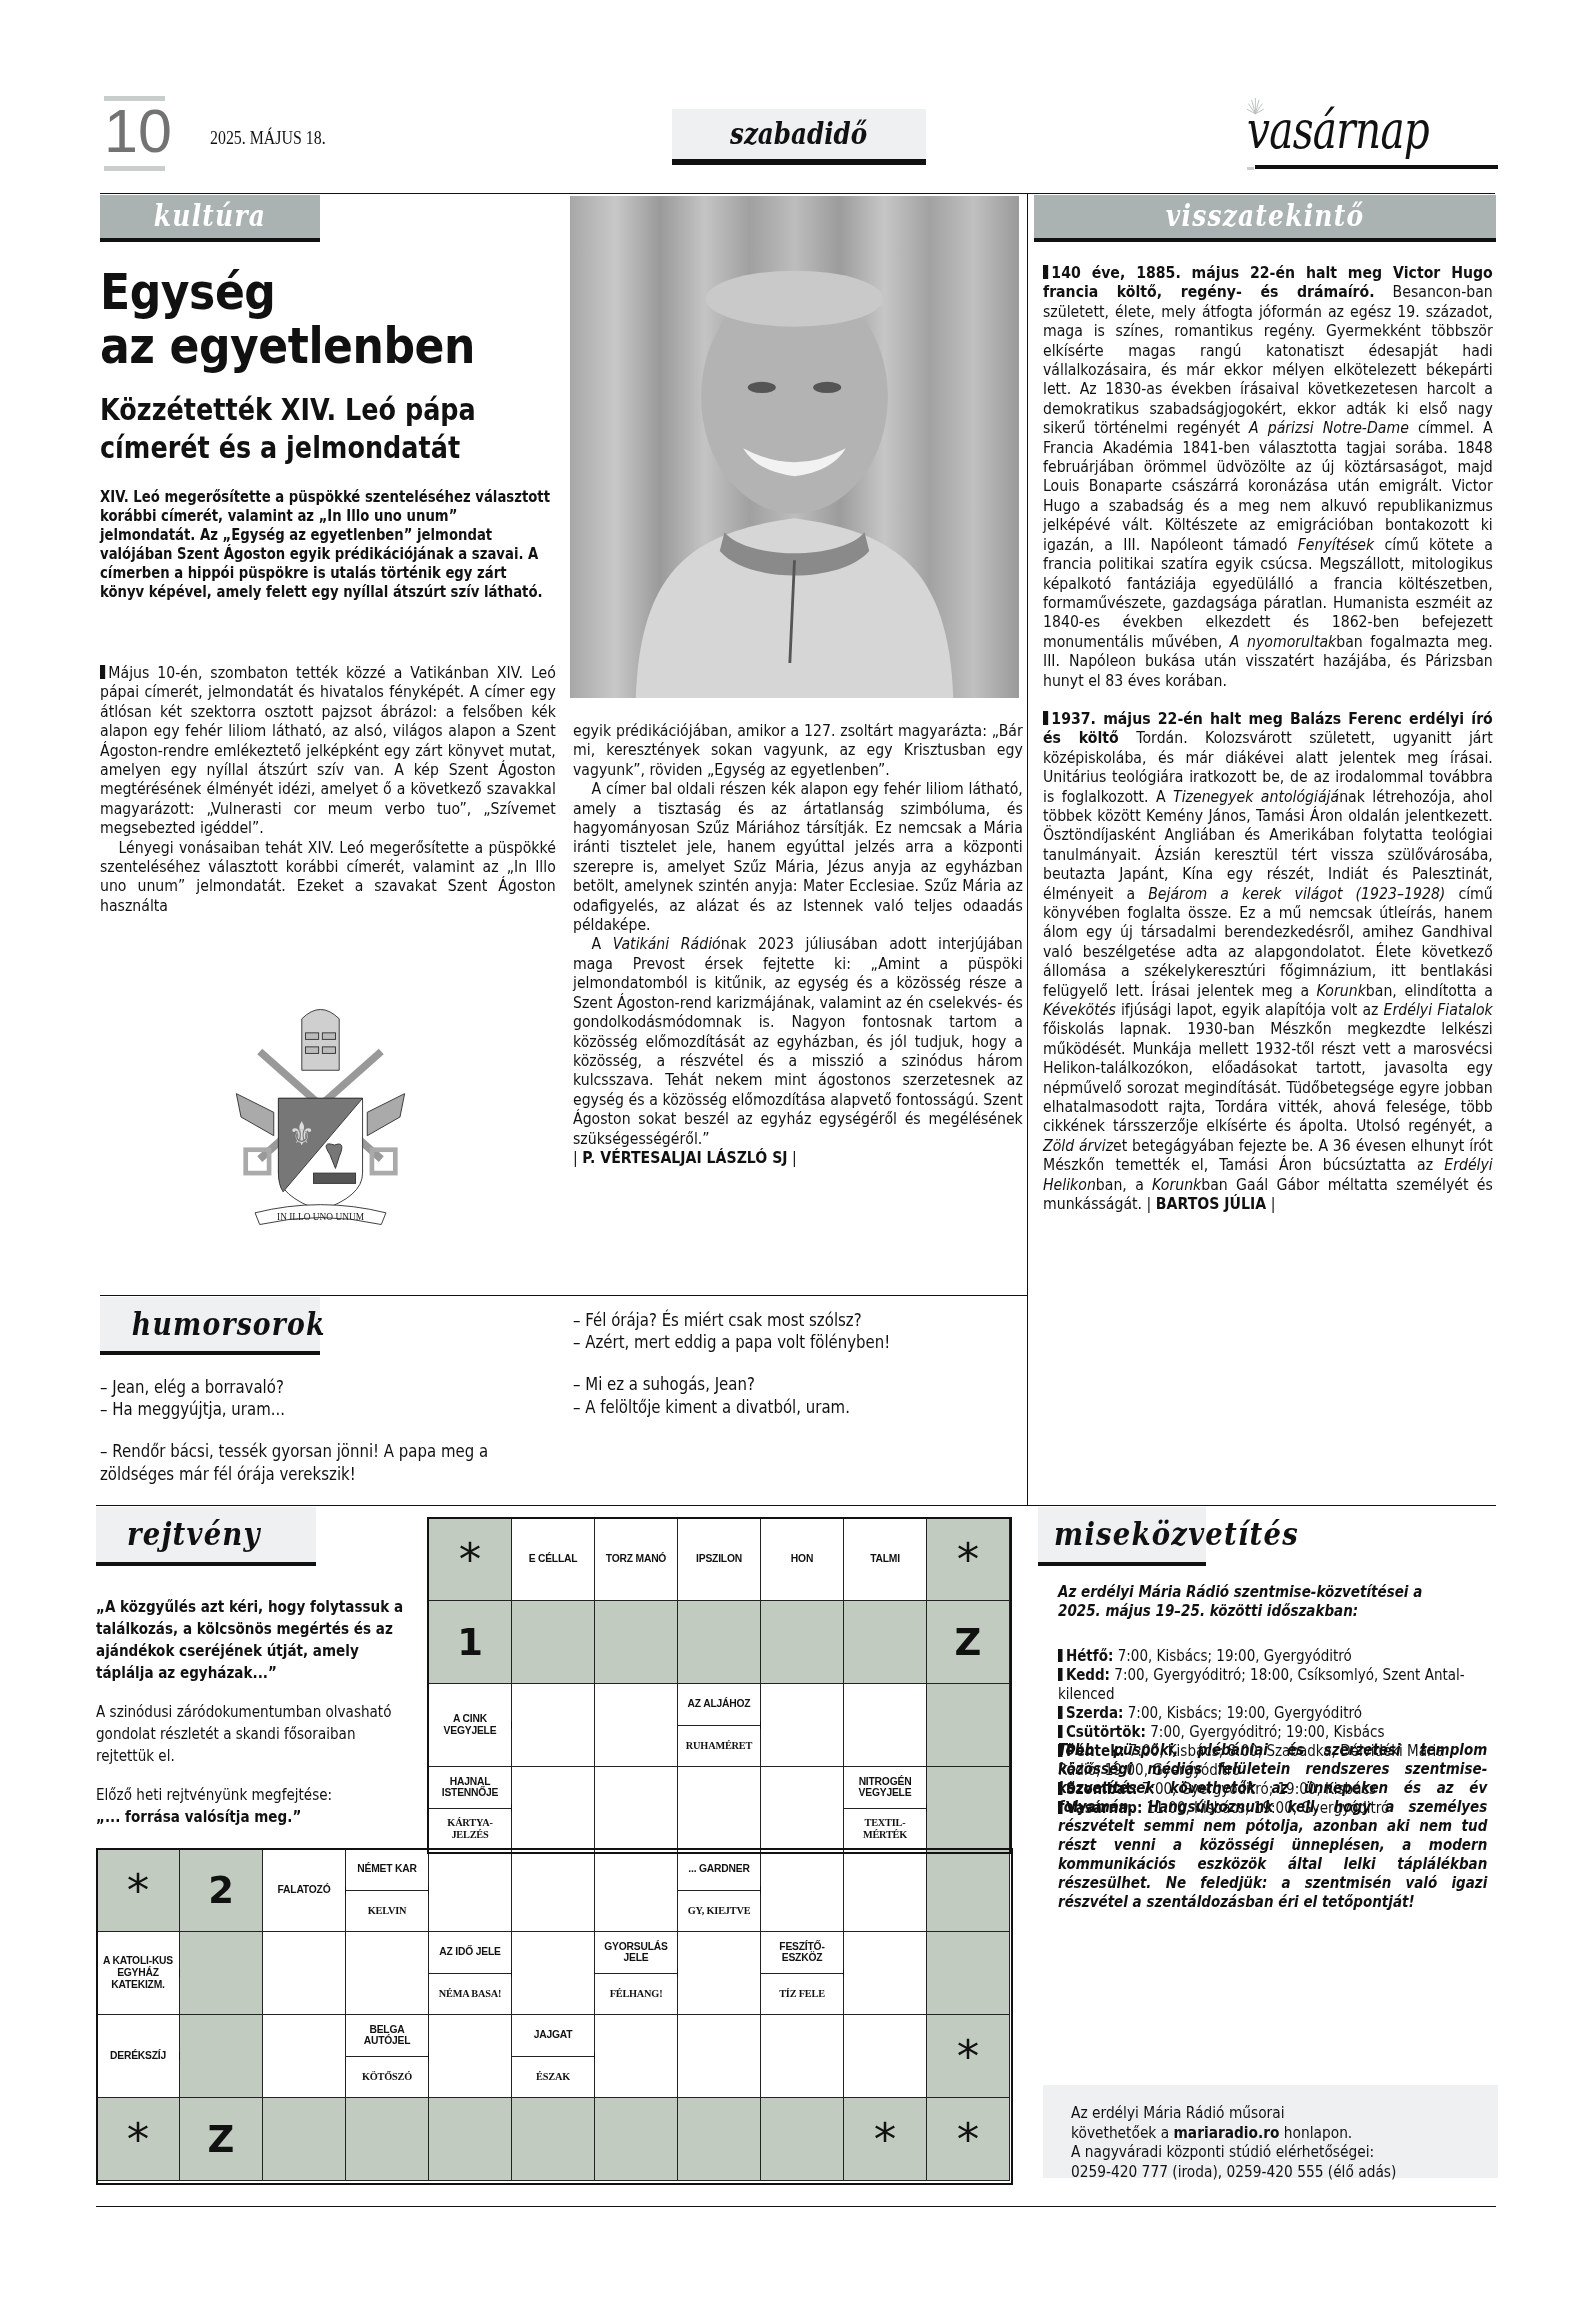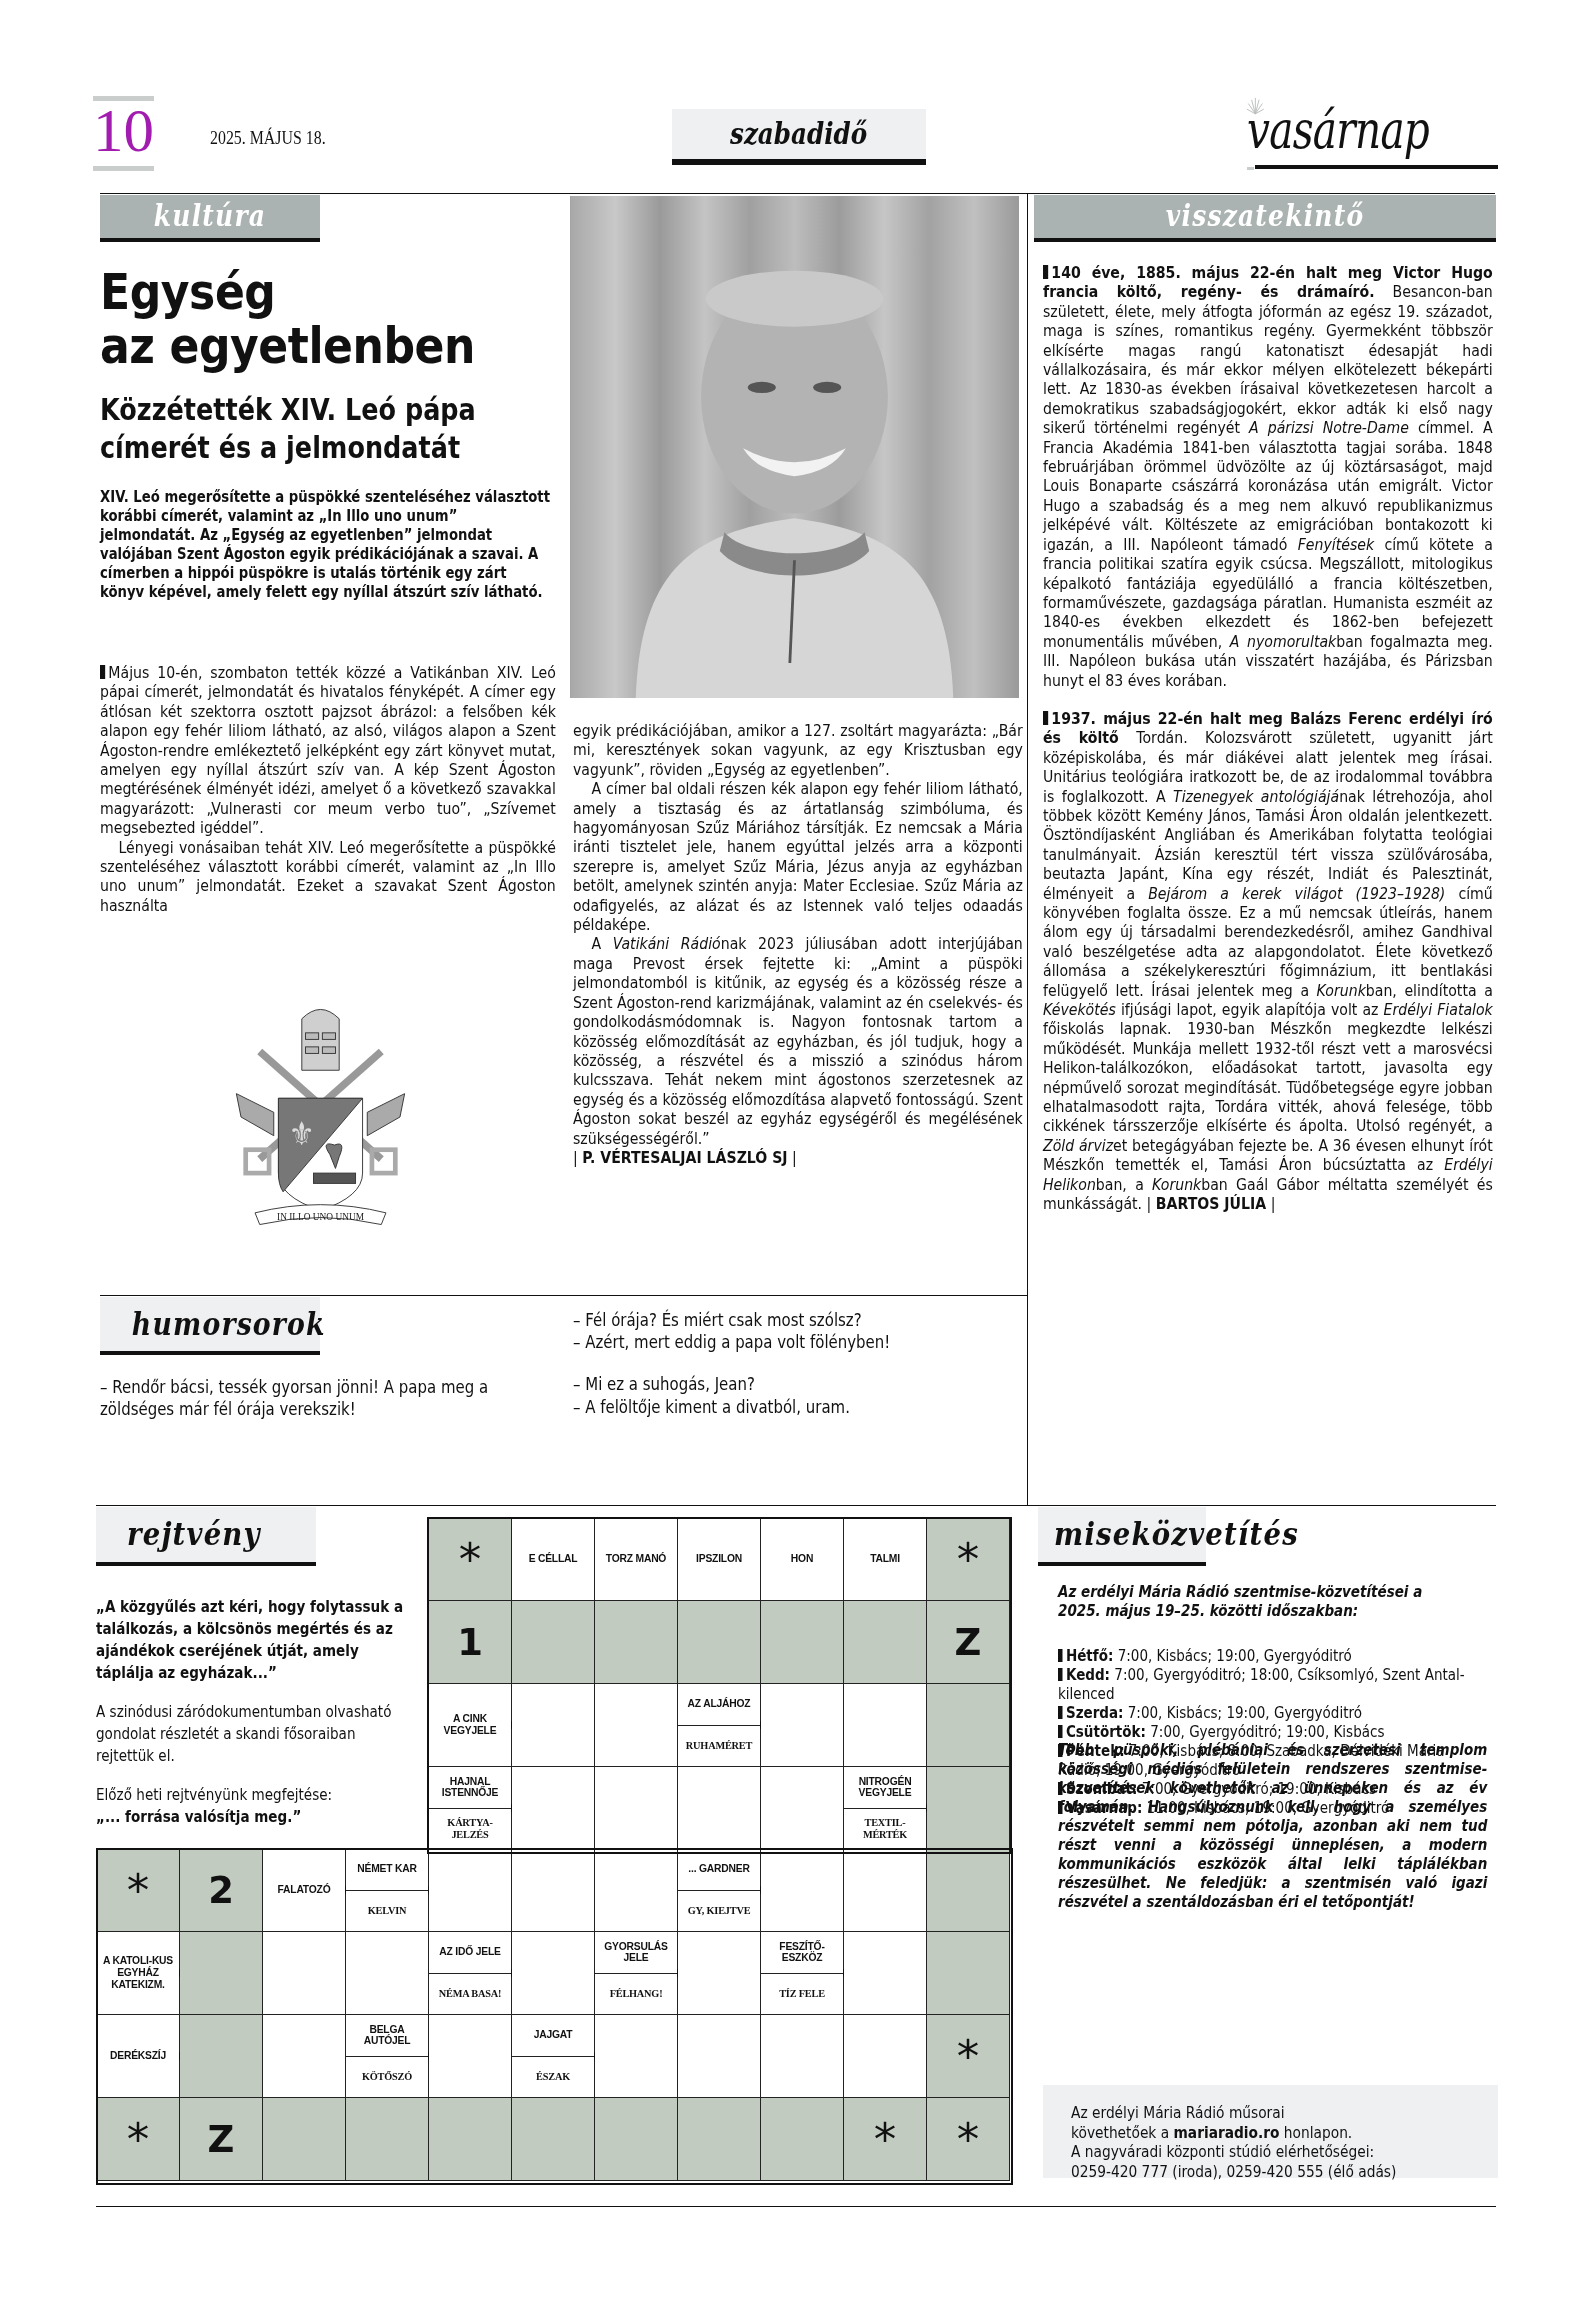--- a/index.html
+++ b/index.html
@@ -1,18 +1,18 @@
 <!DOCTYPE html>
 <html style="font-size:7.5px"><head>
 <meta charset="utf-8">
 <style>
   html,body{margin:0;padding:0;background:#fff;}
   body{width:1595px;height:2319px;position:relative;overflow:hidden;font-family:"DejaVu Sans Condensed","DejaVu Sans",sans-serif;color:#111;}
   .abs{position:absolute;}
-  .pagenum{left:93px;top:96px;width:61px;height:65px;border-top:5.6px solid #c9cdcb;border-bottom:5.6px solid #c9cdcb;font-family:Liberation Serif, serif;font-size:61px;line-height:60px;text-align:center;color:#a21caf;}
+  .pagenum{left:104px;top:96px;width:61px;height:65px;border-top:5.6px solid #c9cdcb;border-bottom:5.6px solid #c9cdcb;font-family:Liberation Sans, sans-serif;font-size:61px;line-height:60px;text-align:center;color:#737373;}
   .date{left:210px;top:127px;font-family:"Liberation Serif",serif;font-size:18.7px;letter-spacing:0px;transform:scaleX(0.85);transform-origin:left;}
   .sectionbox{left:672px;top:109px;width:254px;height:50px;background:#eff0f2;border-bottom:6.5px solid #111;text-align:center;}
   .sectionbox span{font-family:"DejaVu Serif",serif;font-style:italic;font-weight:bold;font-size:30px;line-height:50px;display:inline-block;transform:scaleX(0.82);}
   .logo{left:1247px;top:98px;width:252px;height:70px;}
   .logo .word{position:absolute;left:0;top:3.7px;font-family:"DejaVu Serif",serif;font-style:italic;font-size:52px;line-height:56px;transform:scaleX(0.78);transform-origin:left;letter-spacing:-0.9px;}
   .logo .bar-light{position:absolute;left:0;top:69px;width:6.5px;height:2.8px;background:#c9cdcb;}
   .logo .bar-dark{position:absolute;left:8.4px;top:67px;width:243px;height:4.2px;background:#111;}
   .logo .sun{position:absolute;left:-0.9px;top:-0.9px;width:18.7px;height:18.7px;}
   .rule{background:#111;}
   .label{height:43px;background:#aab3b1;border-bottom:4.7px solid #111;}
@@ -171,20 +171,24 @@
     <p class="first"><span class="sq"></span><b>140 éve, 1885. május 22-én halt meg Victor Hugo francia költő, regény- és drámaíró.</b><span class="segs"><span> Besancon-ban született, élete, mely átfogta jóformán az egész 19. századot, maga is színes, romantikus regény. Gyermekként többször elkísérte magas rangú katonatiszt édesapját hadi vállalkozásaira, és már ekkor mélyen elkötelezett béke­párti lett. Az 1830-as években írásaival következetesen harcolt a demokratikus szabadságjogokért, ekkor adták ki első nagy sikerű történelmi regényét </span><i>A párizsi Notre-Dame</i><span> címmel. A Francia Akadémia 1841-ben választotta tagjai sorába. 1848 februárjában örömmel üdvözölte az új köztársaságot, majd Louis Bonaparte császárrá koronázása után emigrált. Victor Hugo a szabadság és a meg nem alkuvó republikanizmus jelképévé vált. Költészete az emigrációban bontakozott ki igazán, a III. Napóleont támadó </span><i>Fenyítések</i><span> című kötete a francia politikai szatíra egyik csúcsa. Megszállott, mitologikus képalkotó fantáziája egyedülálló a francia költészetben, formaművészete, gazdagsága páratlan. Humanista eszméit az 1840-es években elkezdett és 1862-ben befejezett monumentális művében, </span><i>A nyomorultak</i><span>ban fogalmazta meg. III. Napóleon bukása után visszatért hazájába, és Párizsban hunyt el 83 éves korában.</span></span></p>
     <p class="first" style="margin-top:19px;"><span class="sq"></span><b>1937. május 22-én halt meg Balázs Ferenc erdélyi író és költő</b><span class="segs"><span> Tordán. Kolozsvárott született, ugyanitt járt középiskolába, és már diákévei alatt jelentek meg írásai. Unitárius teológiára iratkozott be, de az irodalommal továbbra is foglalkozott. A </span><i>Tizenegyek antológiájá</i><span>nak létrehozója, ahol többek között Kemény János, Tamási Áron oldalán jelentkezett. Ösztöndíjasként Angliában és Amerikában folytatta teológiai tanulmányait. Ázsián keresztül tért vissza szülővárosába, beutazta Japánt, Kína egy részét, Indiát és Palesztinát, élményeit a </span><i>Bejárom a kerek világot (1923–1928)</i><span> című könyvében foglalta össze. Ez a mű nemcsak útleírás, hanem álom egy új társadalmi berendezkedésről, amihez Gandhival való beszélgetése adta az alapgondolatot. Élete következő állomása a székelykeresztúri főgimnázium, itt bentlakási felügyelő lett. Írásai jelentek meg a </span><i>Korunk</i><span>ban, elindította a </span><i>Kévekötés</i><span> ifjúsági lapot, egyik alapítója volt az </span><i>Erdélyi Fiatalok</i><span> főiskolás lapnak. 1930-ban Mészkőn megkezdte lelkészi működését. Munkája mellett 1932-től részt vett a marosvécsi Helikon-találkozókon, előadásokat tartott, javasolta egy népművelő sorozat megindítását. Tüdőbetegsége egyre jobban elhatalmasodott rajta, Tordára vitték, ahová felesége, több cikkének társszerzője elkísérte és ápolta. Utolsó regényét, a </span><i>Zöld árviz</i><span>et betegágyában fejezte be. A 36 évesen elhunyt írót Mészkőn temették el, Tamási Áron búcsúztatta az </span><i>Erdélyi Helikon</i><span>ban, a </span><i>Korunk</i><span>ban Gaál Gábor méltatta személyét és munkásságát. </span></span>| <b>BARTOS JÚLIA</b> |</p>
   </div>
 </div>
 
 <div class="abs rule" style="left:100px;top:1295px;width:928px;height:1.4px;"></div>
 <div class="abs label light" style="left:100px;top:1297px;width:220px;height:54px;">
   <span style="line-height:54px;font-size:31px;">humorsorok</span>
 </div>
 <div class="abs" style="left:100px;top:1376px;width:467px;">
+  <div style="margin-bottom:19.6px;">
+    <div class="humor-line">– Jean, elég a borravaló?</div>
+    <div class="humor-line">– Ha meggyújtja, uram...</div>
+  </div>
   <div>
     <div class="humor-line">– Rendőr bácsi, tessék gyorsan jönni! A papa meg a</div>
     <div class="humor-line">zöldséges már fél órája verekszik!</div>
   </div>
 </div>
 <div class="abs" style="left:573px;top:1309px;width:449px;">
   <div style="margin-bottom:19.6px;">
     <div class="humor-line">– Fél órája? És miért csak most szólsz?</div>
     <div class="humor-line">– Azért, mert eddig a papa volt fölényben!</div>
   </div>

